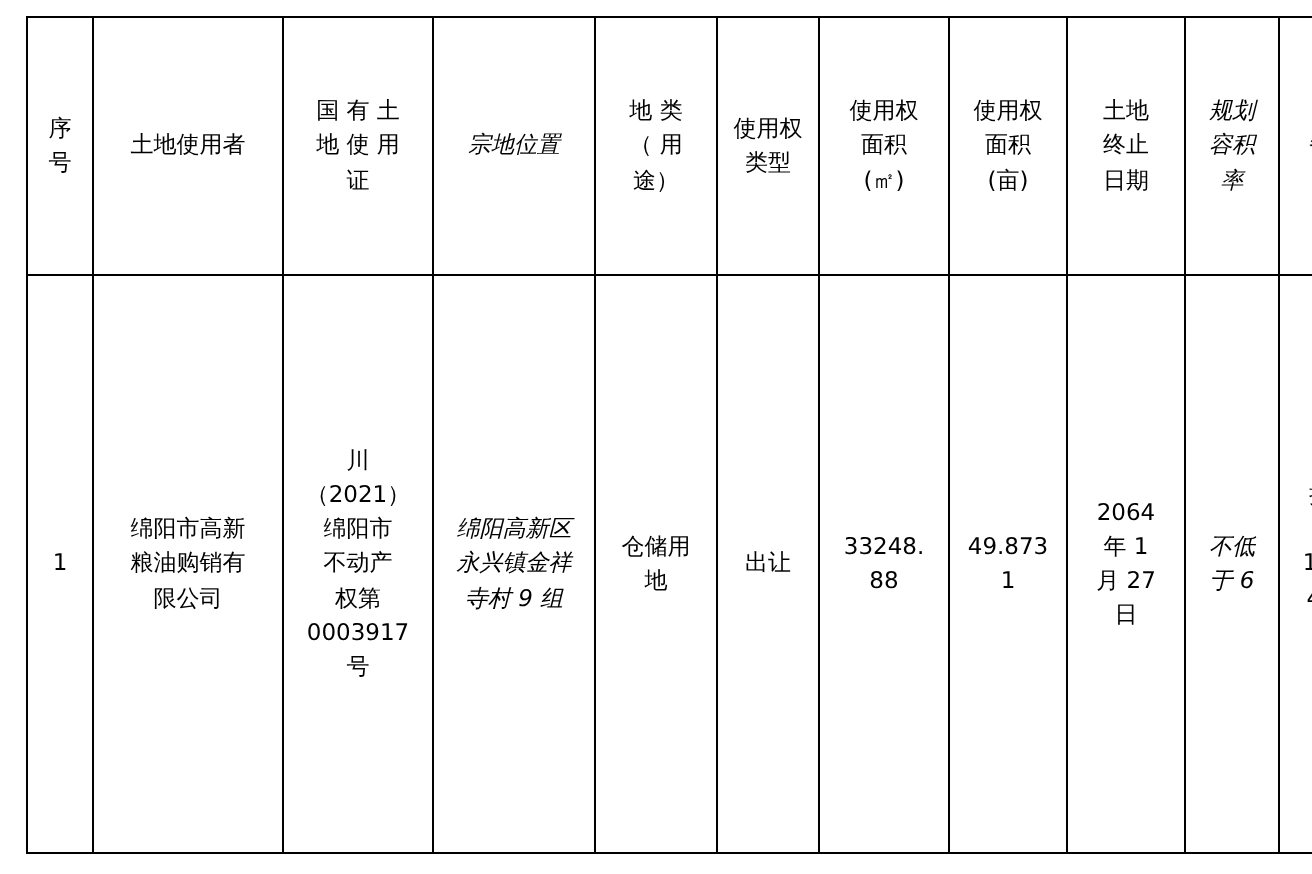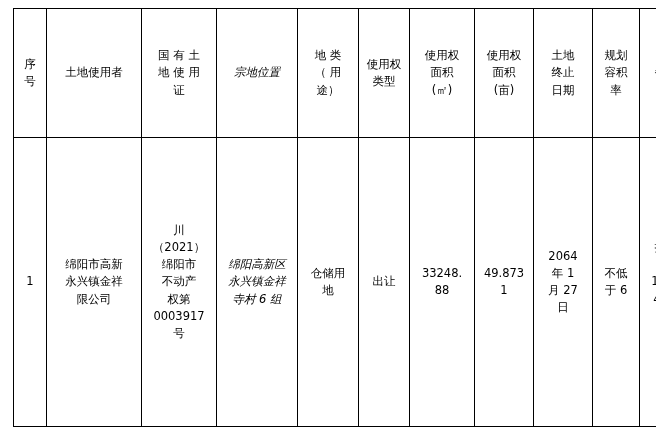--- a/index.html
+++ b/index.html
@@ -44,21 +44,21 @@
   }
   .c-seq      { width: 30px; }
   .c-user     { width: 92px; }
   .c-cert     { width: 72px; margin-top: 24px; }
   .c-loc      { width: 78px; font-style: italic; }
   .c-type     { width: 58px; }
   .c-right    { width: 48px; }
   .c-area-m   { width: 62px; }
   .c-area-mu  { width: 56px; }
   .c-date     { width: 56px; }
-  .c-far      { width: 44px; }
+  .c-far      { width: 44px; font-style: italic; }
   .c-remark   { width: 50px; }
 
   .cell-text {
     display: block;
     white-space: pre-line;
   }
 </style>
 </head>
 <body>
 
@@ -115,36 +115,36 @@
           </td>
       </tr>
     </thead>
     <tbody>
       <tr>
         <td class="c-seq">
             <span class="cell-text">1</span>
           </td>
         <td class="c-user">
             <span class="cell-text">绵阳市高新
-永兴镇金祥
+粮油购销有
 限公司</span>
           </td>
         <td class="c-cert">
             <span class="cell-text">川
 （2021）
 绵阳市
 不动产
 权第
 0003917
 号</span>
           </td>
         <td class="c-loc">
             <span class="cell-text">绵阳高新区
 永兴镇金祥
-寺村 6 组</span>
+寺村 9 组</span>
           </td>
         <td class="c-type">
             <span class="cell-text">仓储用
 地</span>
           </td>
         <td class="c-right">
             <span class="cell-text">出让</span>
           </td>
         <td class="c-area-m">
             <span class="cell-text">33248.

